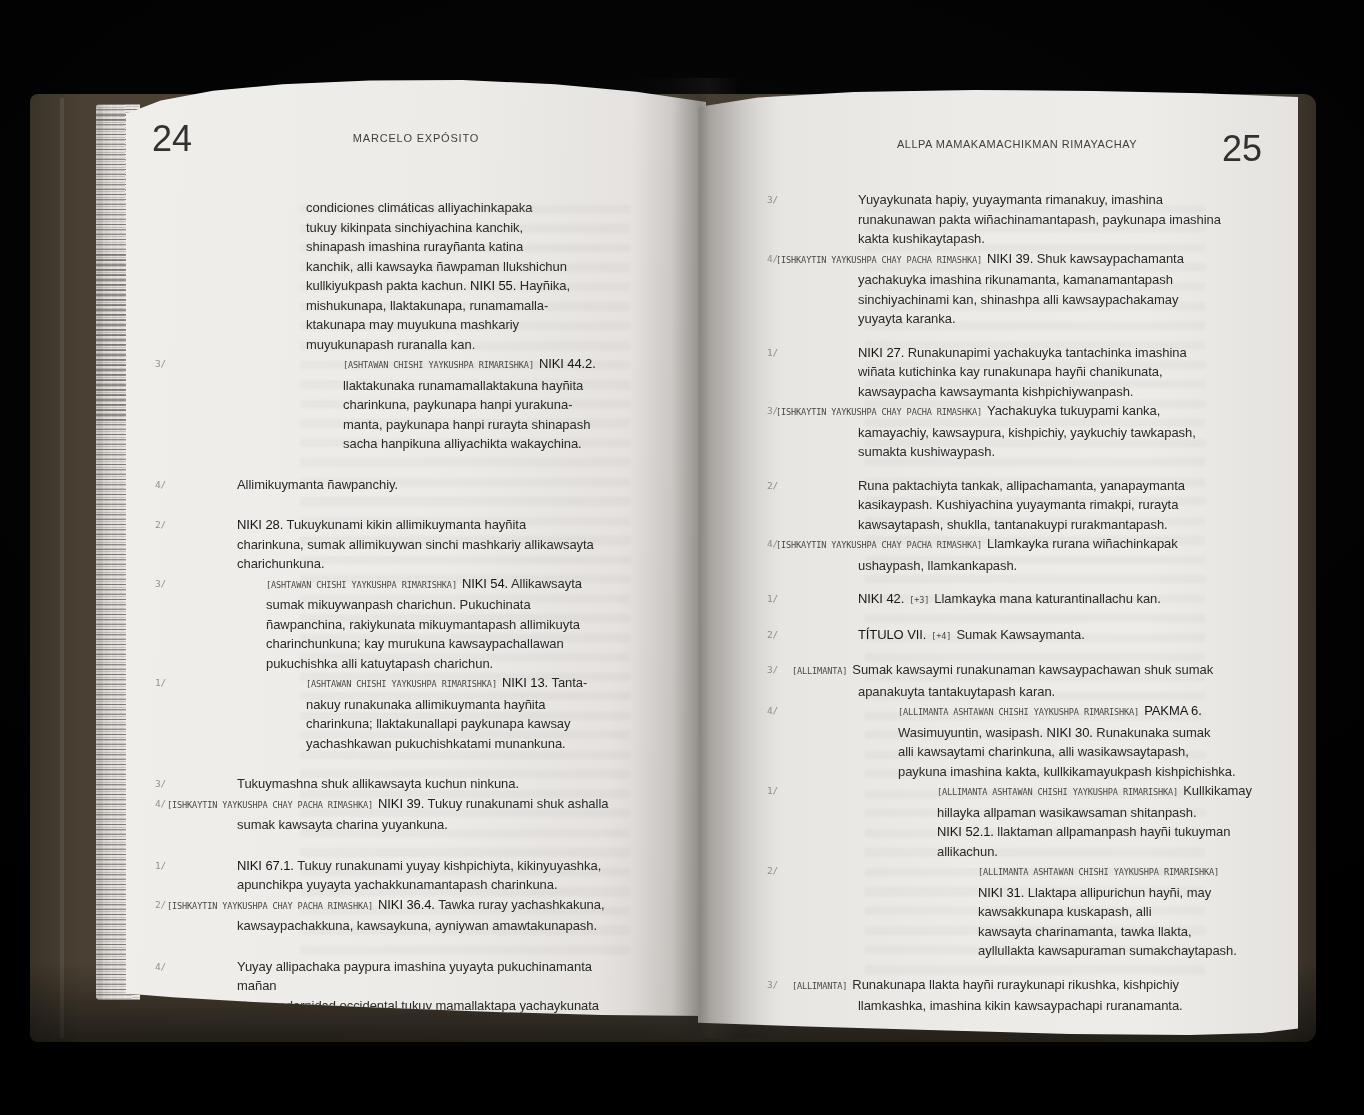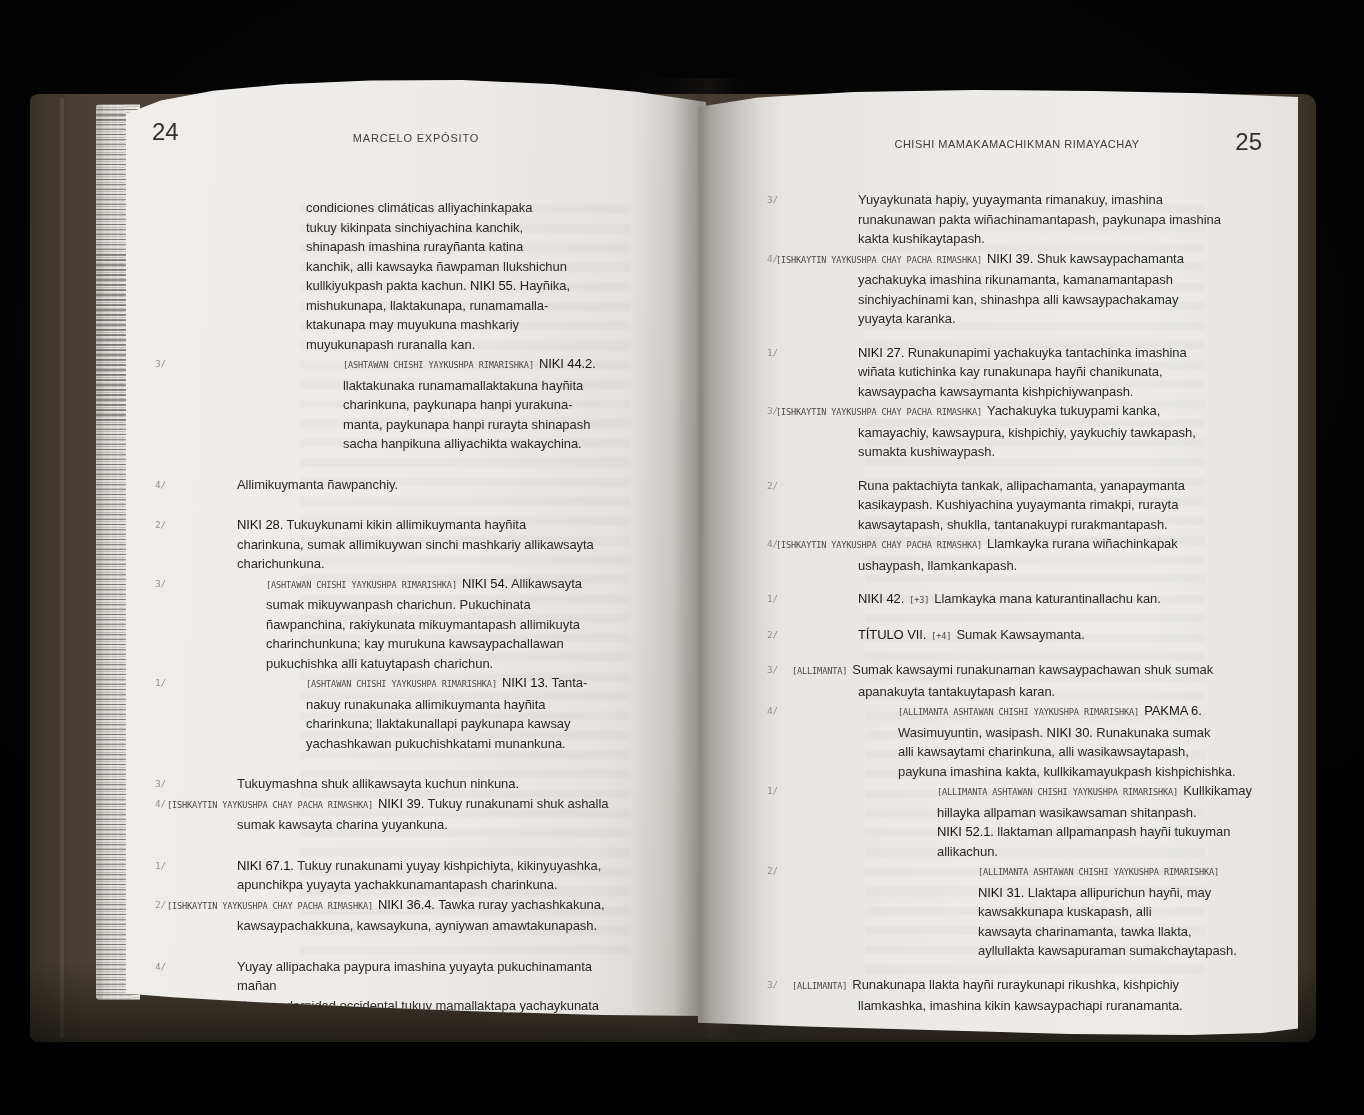--- a/index.html
+++ b/index.html
@@ -34,21 +34,21 @@
          background:linear-gradient(90deg, rgba(0,0,0,0) 0%, rgba(50,45,40,.10) 28%, rgba(38,33,28,.38) 47%,
                     rgba(55,48,42,.30) 53%, rgba(0,0,0,.10) 74%, rgba(0,0,0,0) 100%);}
   .ghost{position:absolute;pointer-events:none;opacity:.45;filter:blur(1.6px);
          background:repeating-linear-gradient(180deg, rgba(92,86,79,.10) 0 8px, rgba(0,0,0,0) 8px 19.5px);}
   .ghost.gl{left:300px;top:205px;width:330px;height:760px;}
   .ghost.gr{left:865px;top:205px;width:340px;height:770px;}
   
   .pg-header{position:absolute;font-size:11px;letter-spacing:.8px;color:#403e3b;text-align:center;}
   .page-left .pg-header{left:0;right:0;top:52px;}
   .page-right .pg-header{left:38px;right:0;top:48px;letter-spacing:.5px;}
-  .pg-num{position:absolute;font-size:24px;color:#33312f;}
+  .pg-num{position:absolute;font-size:36px;color:#33312f;}
   .page-left .pg-num{left:26px;top:38px;}
   .page-right .pg-num{right:36px;top:38px;text-align:right;}
   .text-col{position:absolute;left:0;right:0;}
   .page-left .text-col{top:118px;}
   .page-right .text-col{top:100px;}
   .para{position:relative;margin:0;}
   .page-left .para.gap{margin-top:21px;}
   .page-right .para.gap{margin-top:14px;}
   .ptext{display:block;font-size:13px;line-height:19.5px;letter-spacing:-.05px;color:#2b2a28;}
   .marker{position:absolute;top:4px;font-family:"DejaVu Sans Mono", monospace;
@@ -121,21 +121,21 @@
         </div>
         <div class="para lv0">
           <span class="marker">1/</span>
           <span class="ptext"><span class="seg">chay modernidad occidental tukuy mamallaktapa yachaykunata</span><br><span class="seg">churashka yuyayta mana hapinkunachu.</span></span>
         </div>
       </div>
   </div>
 
   <div class="page page-right">
     <div class="pg-num">25</div>
-    <div class="pg-header">CHISHI MAMAKAMACHIKMAN RIMAYACHAY</div>
+    <div class="pg-header">ALLPA MAMAKAMACHIKMAN RIMAYACHAY</div>
     <div class="text-col" id="right-col">
         <div class="para lv0">
           <span class="marker">3/</span>
           <span class="ptext"><span class="seg">Yuyaykunata hapiy, yuyaymanta rimanakuy, imashina</span><br><span class="seg">runakunawan pakta wiñachinamantapash, paykunapa imashina</span><br><span class="seg">kakta kushikaytapash.</span></span>
         </div>
         <div class="para lv0 hang">
           <span class="marker">4/</span>
           <span class="ptext"><span class="seg m">[ISHKAYTIN YAYKUSHPA CHAY PACHA RIMASHKA] </span><span class="seg b">NIKI 39.</span><span class="seg"> Shuk kawsaypachamanta</span><br><span class="seg">yachakuyka imashina rikunamanta, kamanamantapash</span><br><span class="seg">sinchiyachinami kan, shinashpa alli kawsaypachakamay</span><br><span class="seg">yuyayta karanka.</span></span>
         </div>
         <div class="para lv0 gap">

